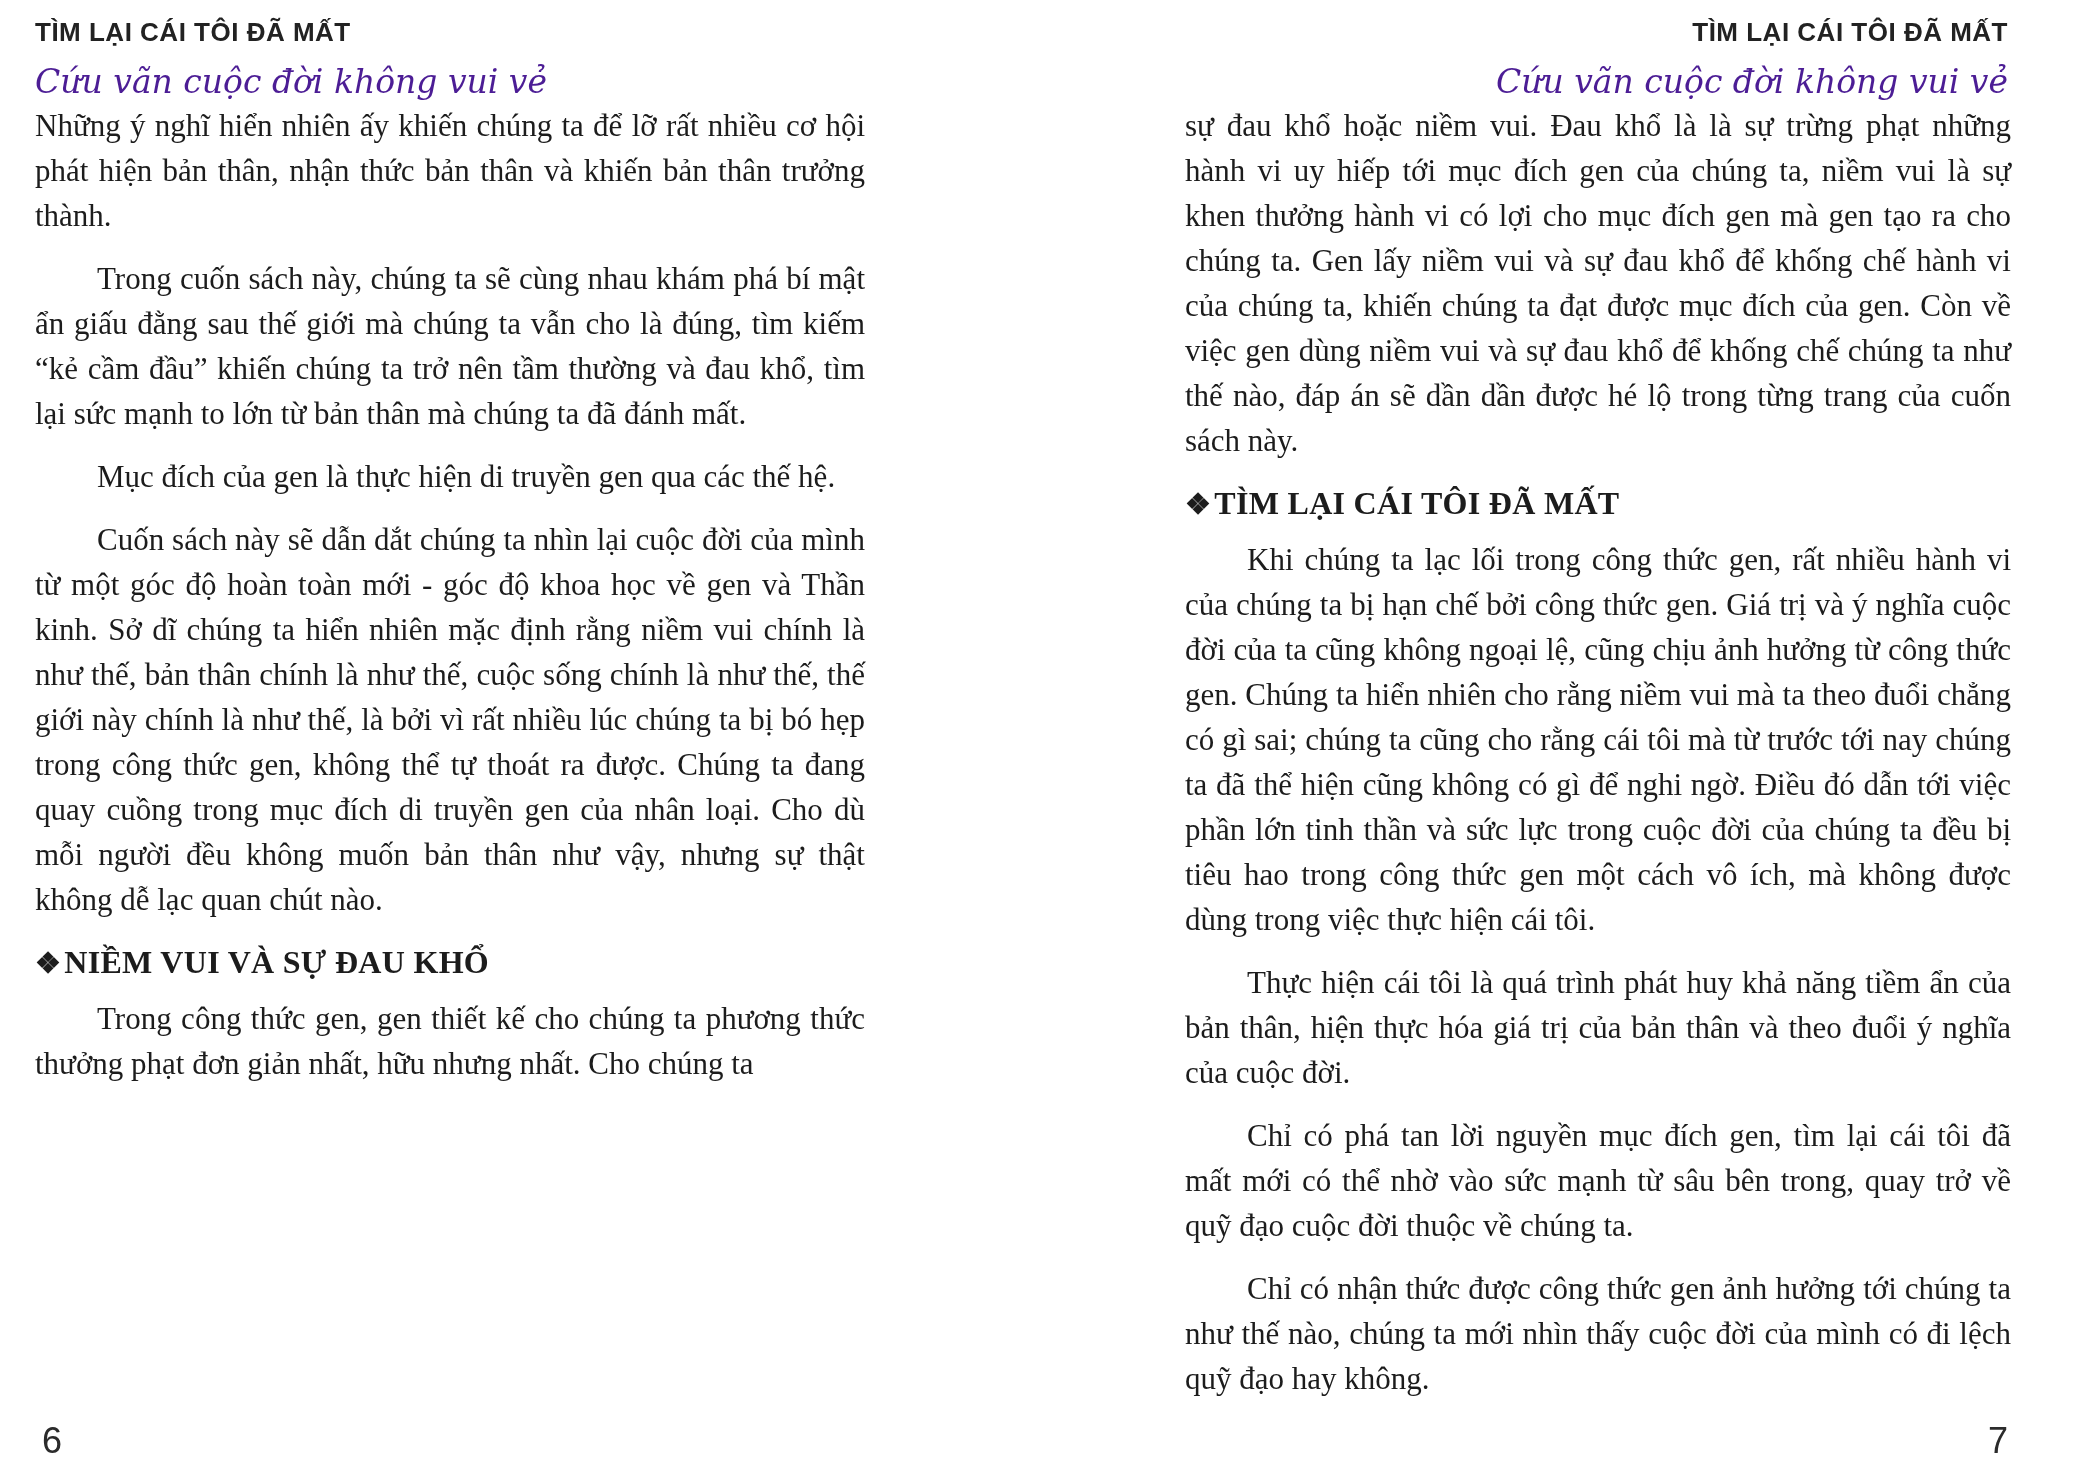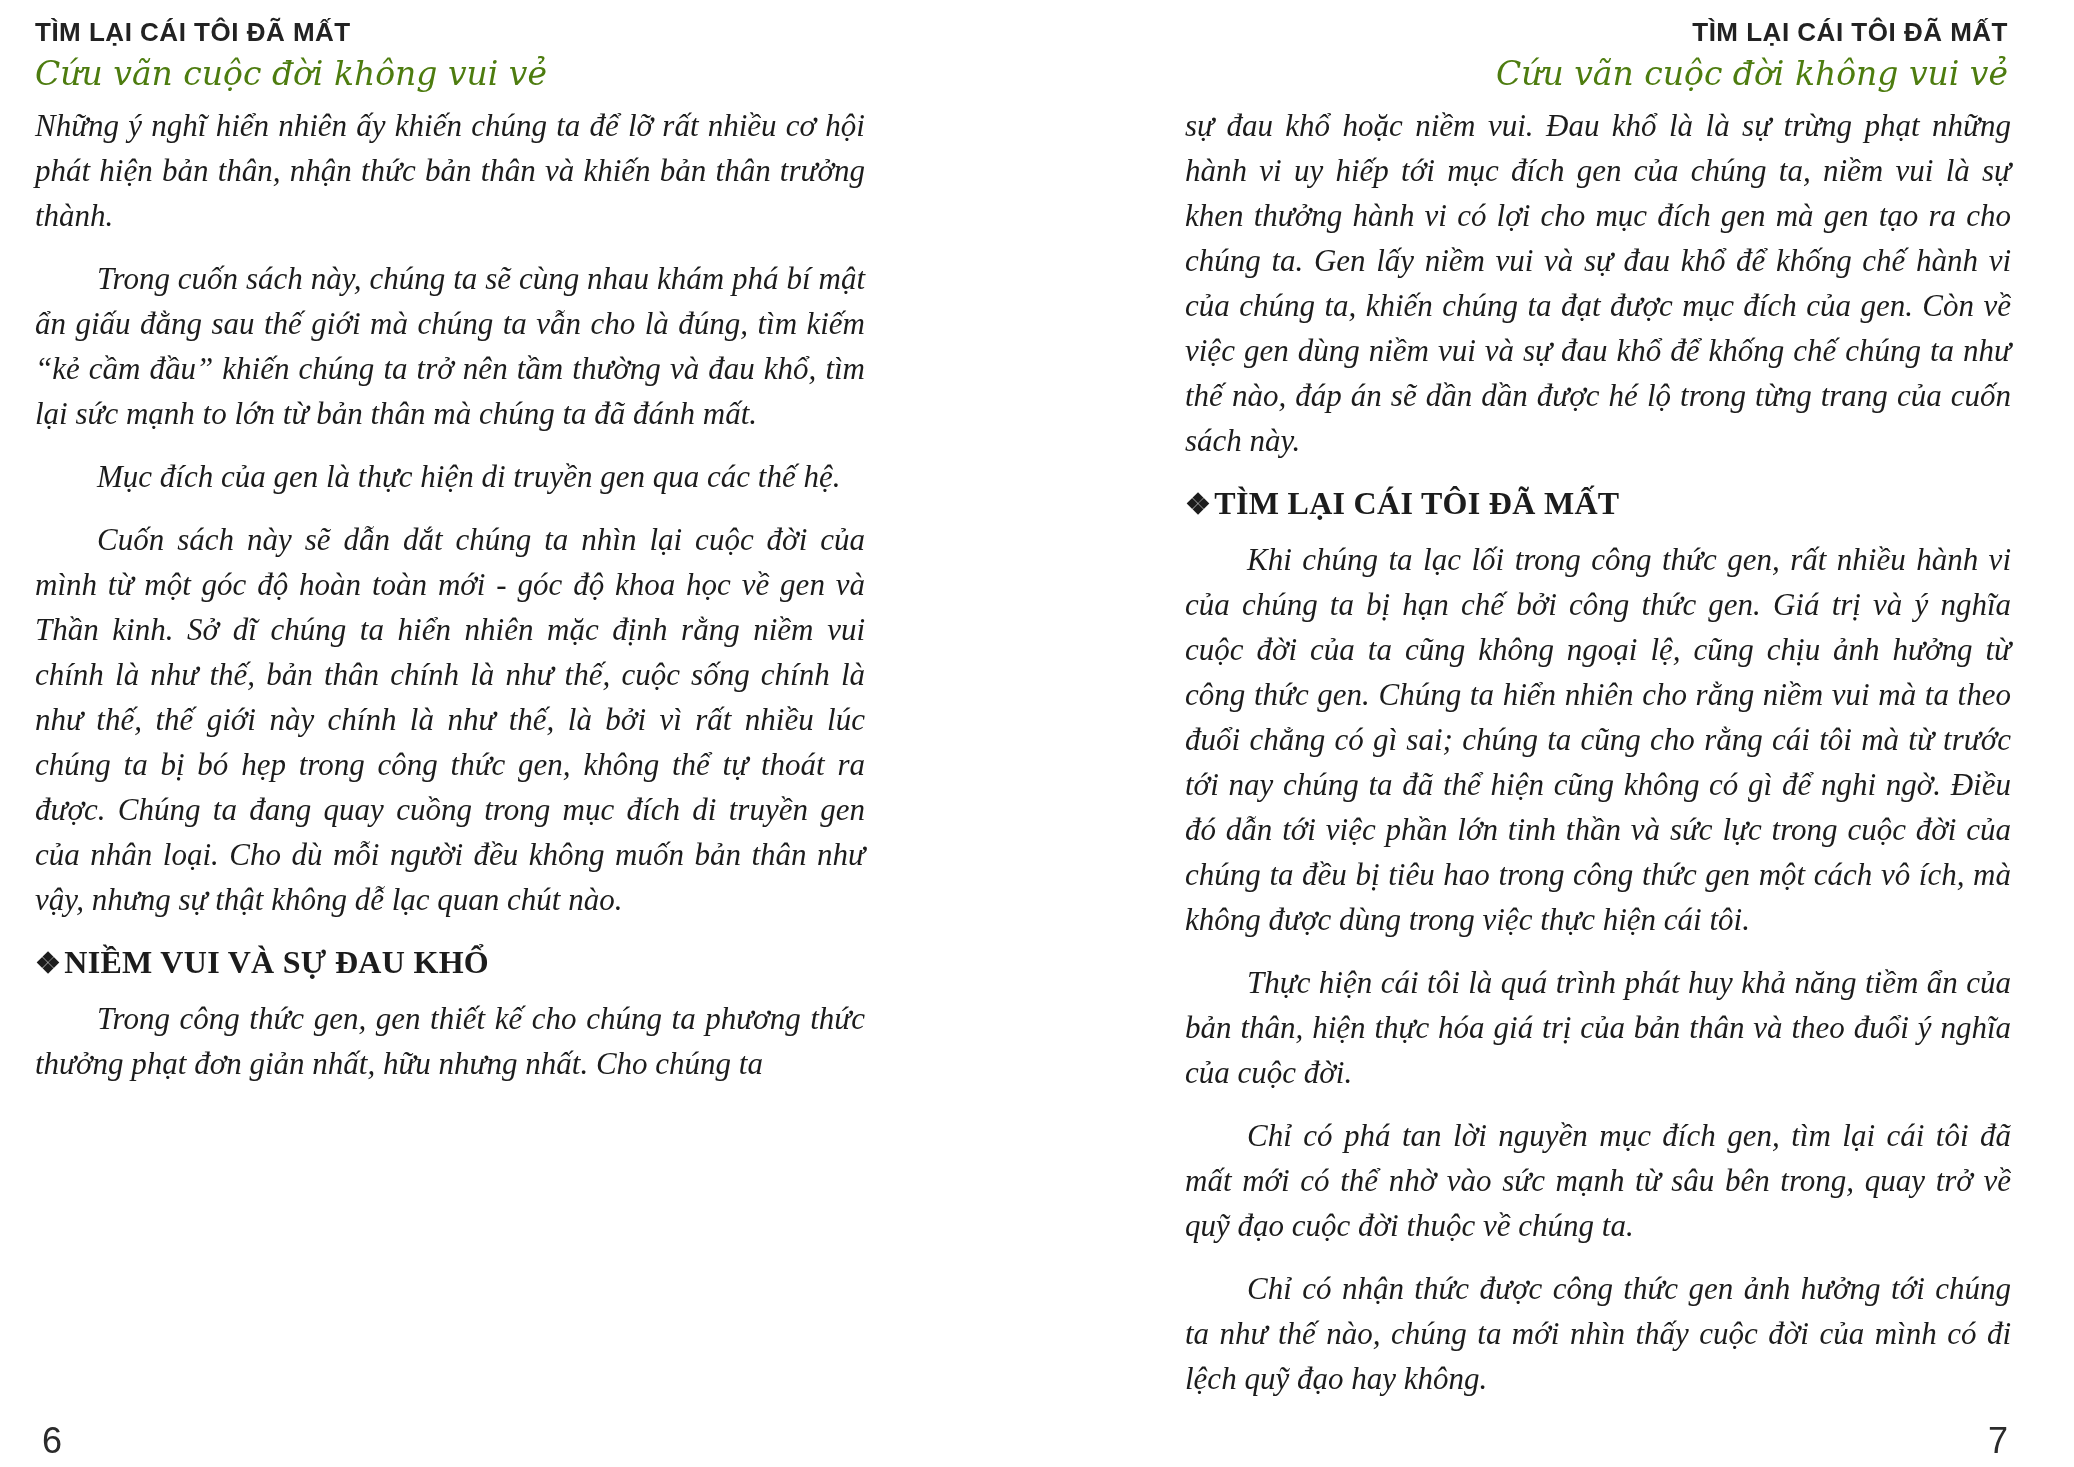--- a/index.html
+++ b/index.html
@@ -25,37 +25,36 @@
     font-weight: bold;
     font-size: 26px;
     letter-spacing: 0.5px;
     color: #222;
     white-space: nowrap;
   }
   .running-subtitle {
     font-family: "DejaVu Serif", serif;
     font-style: italic;
     font-size: 33px;
-    margin-top: 6px;
-    color: #4d7c0f;
+    margin-top: 14px;
+    color: #4c1d95;
     white-space: nowrap;
   }
 
   
   .body-col { position: absolute; top: 96px; }
   .left  .body-col { left: 35px;  width: 830px; }
   .right .body-col { left: 148px; width: 826px; }
 
   .body-col p {
     margin: 0 0 18px 0;
     font-size: 31px;
     line-height: 45px;
     text-align: justify;
     text-indent: 62px;
-    font-style: italic;
   }
   .body-col p.noindent { text-indent: 0; }
 
   .section-heading {
     margin: 16px 0 10px 0;
     font-size: 32px;
     line-height: 45px;
     font-weight: bold;
     letter-spacing: 0.3px;
   }

